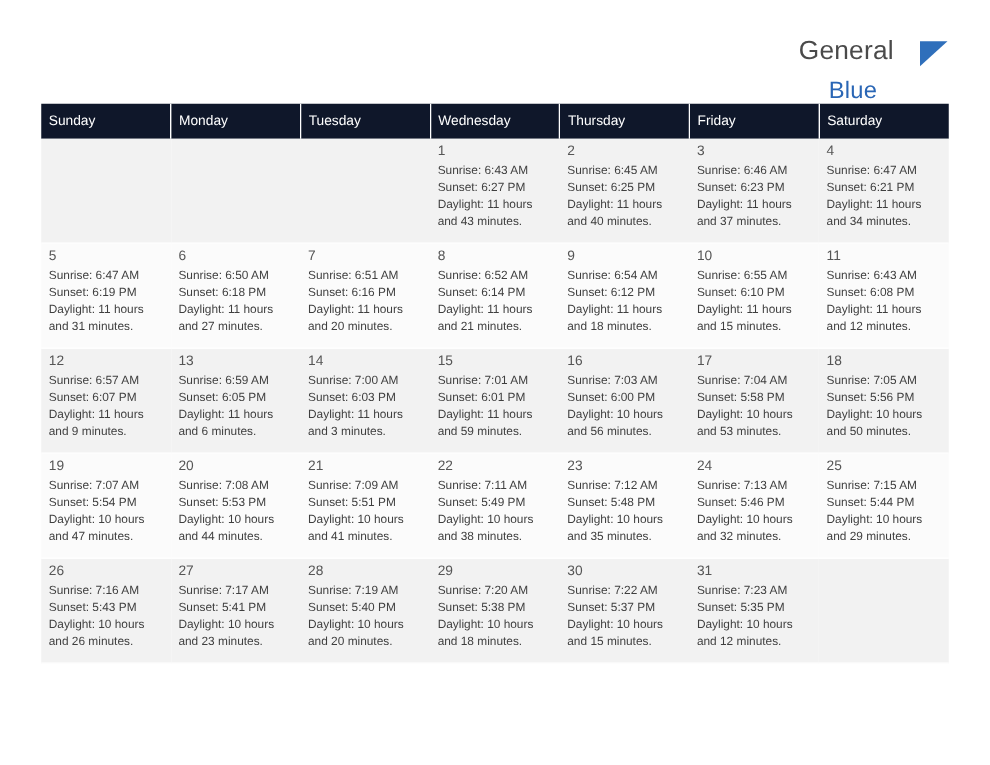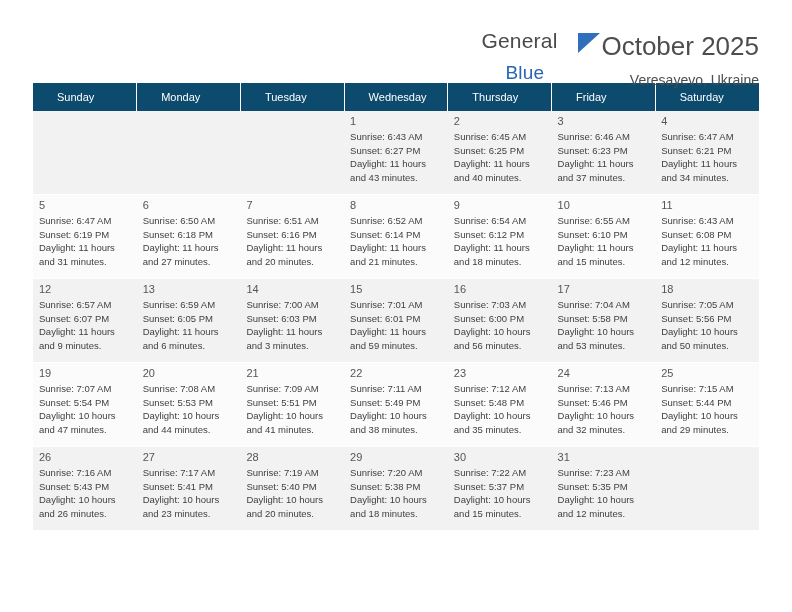--- a/index.html
+++ b/index.html
@@ -77,26 +77,26 @@
   }
 
   
   .calendar {
     width: 726px;
     border-collapse: collapse;
     table-layout: fixed;
     margin-top: 13px;
   }
   .calendar th {
-    background: #0c4a6e;
+    background: #0f172a;
     color: #ffffff;
     font-size: 11px;
     font-weight: normal;
     text-align: left;
-    padding: 5px 24px;
+    padding: 5px 6px;
     height: 18px;
     border-right: 1px solid #ffffff;
   }
   .calendar th:last-child { border-right: none; }
 
   .calendar td {
     vertical-align: top;
     font-size: 10px;
     height: 83px;
     padding: 0;
@@ -127,24 +127,20 @@
 </head>
 <body>
 
 <div class="page">
 
   <div class="header">
     <div class="logo">
       <span class="logo-general">General</span>
       <span class="logo-flag"></span>
       <span class="logo-blue">Blue</span>
-    </div>
-    <div class="title-block">
-      <div class="cal-title">October 2025</div>
-      <div class="cal-subtitle">Veresayevo, Ukraine</div>
     </div>
   </div>
 
   <table class="calendar">
     <thead>
       <tr>
         <th>Sunday</th>
         <th>Monday</th>
         <th>Tuesday</th>
         <th>Wednesday</th>

